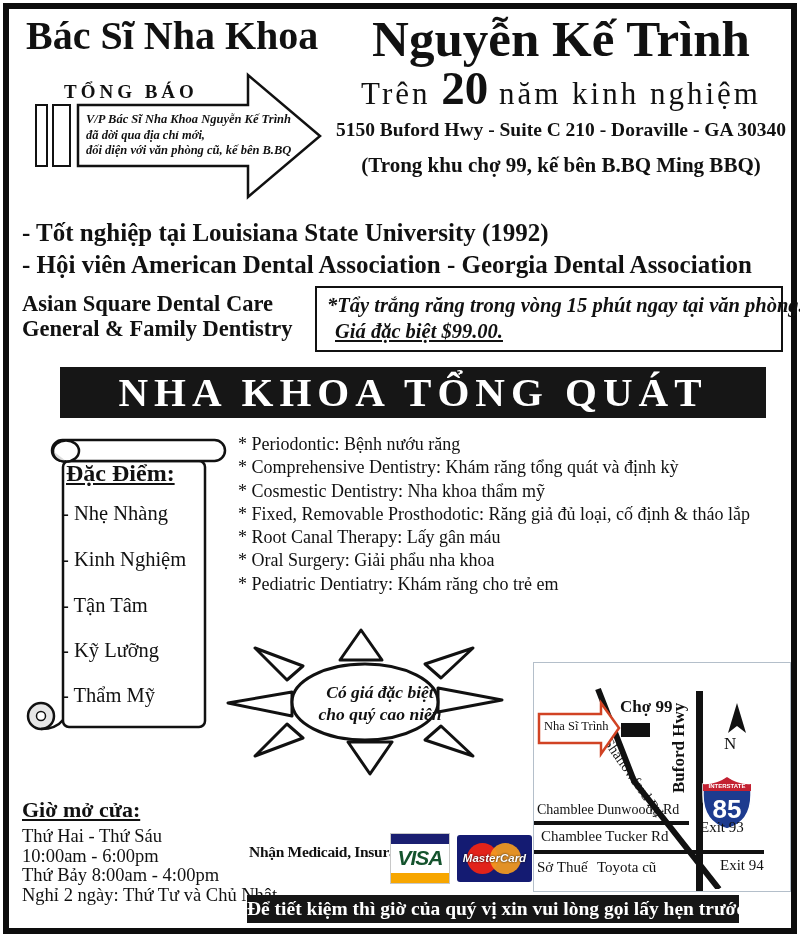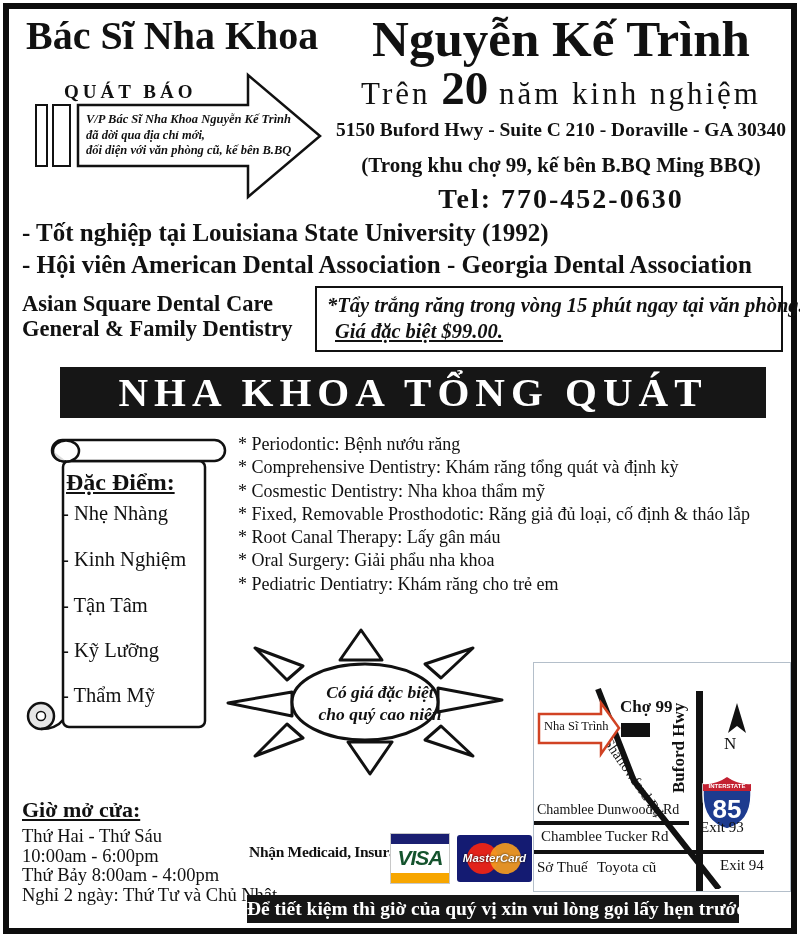--- a/index.html
+++ b/index.html
@@ -24,21 +24,21 @@
 
   .credentials{left:22px;top:217px;font-size:25px;font-weight:bold;line-height:31.5px;white-space:nowrap;}
   .practice{left:22px;top:291px;font-size:22.5px;font-weight:bold;line-height:25px;white-space:nowrap;}
   .offer-box{left:315px;top:286px;width:444px;height:50px;border:2px solid #111;padding:6px 10px;}
   .offer-line1{font-size:20.5px;font-weight:bold;font-style:italic;white-space:nowrap;}
   .offer-line2{font-size:20.5px;font-weight:bold;font-style:italic;text-decoration:underline;margin-top:3px;padding-left:8px;white-space:nowrap;}
 
   .main-banner{left:60px;top:367px;width:706px;height:51px;background:#161616;color:#fff;
     font-size:41px;font-weight:bold;letter-spacing:6px;text-align:center;line-height:51px;white-space:nowrap;}
 
-  .feat-title{left:66px;top:460px;font-size:24px;font-weight:bold;text-decoration:underline;white-space:nowrap;margin-top:9px;}
+  .feat-title{left:66px;top:460px;font-size:24px;font-weight:bold;text-decoration:underline;white-space:nowrap;}
   .feat-item{left:62px;font-size:20.5px;white-space:nowrap;}
   .services{left:238px;top:433px;font-size:18px;line-height:23.3px;white-space:nowrap;}
 
   .senior-text{left:290px;top:681px;width:180px;text-align:center;font-size:17.5px;font-weight:bold;font-style:italic;line-height:22px;white-space:nowrap;}
 
   
   .map{left:533px;top:662px;width:256px;height:228px;border:1px solid #b4bfca;background:#fff;}
   .map .abs{white-space:nowrap;}
   .buford-line{left:162px;top:28px;width:7px;height:200px;background:#111;}
   .buford-label{left:135px;top:130px;width:110px;font-size:17px;font-weight:bold;transform:rotate(-90deg);transform-origin:0 0;}
@@ -73,21 +73,21 @@
 
   .footer-banner{left:247px;top:895px;width:492px;height:28px;background:#161616;color:#fff;
     font-size:19.5px;font-weight:bold;text-align:center;line-height:28px;white-space:nowrap;}
 </style>
 </head>
 <body>
 
 <div class="frame"></div>
 
 <div class="abs title-left">Bác Sĩ Nha Khoa</div>
-<div class="abs notice-label">QUÁT BÁO</div>
+<div class="abs notice-label">TỔNG BÁO</div>
 
 <svg class="abs" style="left:30px;top:70px;" width="295" height="135" viewBox="0 0 295 135">
   <rect x="6" y="35" width="11" height="61" fill="#fff" stroke="#111" stroke-width="2"></rect>
   <rect x="23" y="35" width="17" height="61" fill="#fff" stroke="#111" stroke-width="2"></rect>
   <polygon points="48,35 218,35 218,5 290,66 218,127 218,96 48,96" fill="#fff" stroke="#111" stroke-width="2.5" stroke-linejoin="miter"></polygon>
 </svg>
 <div class="abs notice-text">
   <div>V/P Bác Sĩ Nha Khoa Nguyễn Kế Trình</div>
   <div>đã dời qua địa chỉ mới,</div>
   <div>đối diện với văn phòng cũ, kế bên B.BQ</div>
@@ -95,21 +95,20 @@
 
 <div class="abs right-col">
   <div class="doctor-name">Nguyễn Kế Trình</div>
   <div class="experience">
     <span>Trên</span>
     <span class="big">20</span>
     <span>năm kinh nghiệm</span>
   </div>
   <div class="address">5150 Buford Hwy - Suite C 210 - Doraville - GA 30340</div>
   <div class="loc-note">(Trong khu chợ 99, kế bên B.BQ Ming BBQ)</div>
-  <div class="phone">Tel: 770-452-0630</div>
 </div>
 
 <div class="abs credentials">
   <div>- Tốt nghiệp tại Louisiana State University (1992)</div>
   <div>- Hội viên American Dental Association - Georgia Dental Association</div>
 </div>
 
 <div class="abs practice">
   <div>Asian Square Dental Care</div>
   <div>General &amp; Family Dentistry</div>

